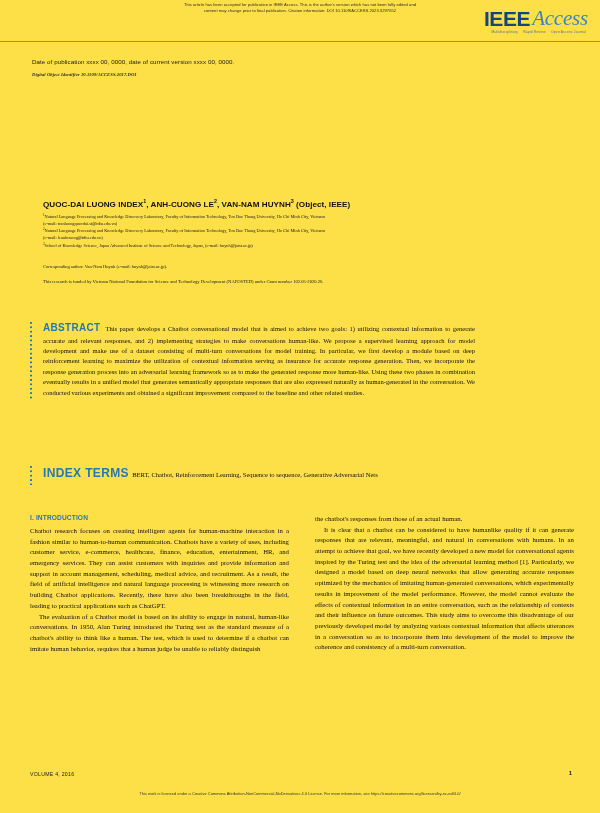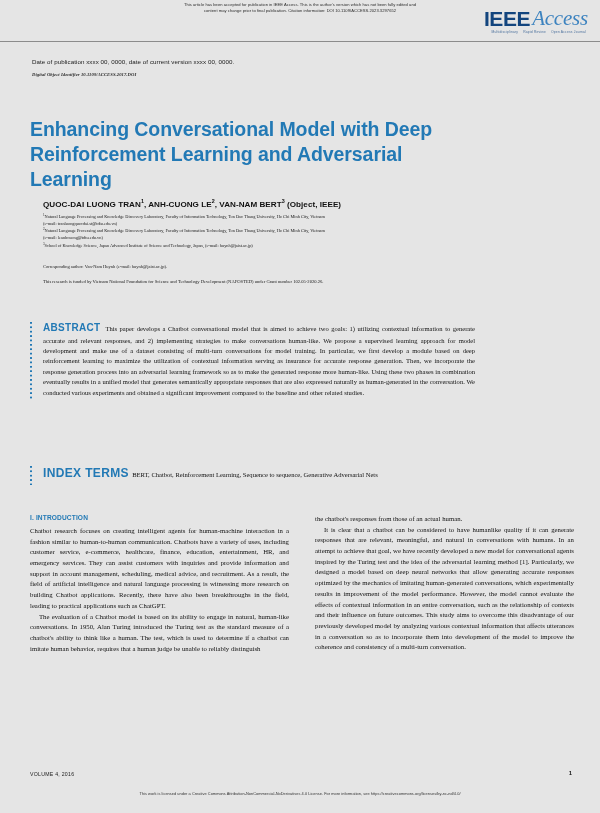--- a/index.html
+++ b/index.html
@@ -8,21 +8,21 @@
     background: #9a9a9a;
   }
   body {
     font-family: "Liberation Serif", serif;
     width: 600px; height: 813px;
     overflow: hidden;
   }
   .page {
     position: relative;
     width: 600px; height: 813px;
-    background: #e5e5e5;
+    background: #fde047;
     padding: 0;
   }
 
   
   .accepted-banner {
     position: absolute;
     left: 0; top: 0;
     width: 600px;
     padding: 2px 0 3px 0;
     text-align: center;
@@ -281,23 +281,22 @@
       <span>Rapid Review</span>
       <span>Open Access Journal</span>
     </div>
   </div>
 
   <div class="datebox">
     <div class="date-line">Date of publication xxxx 00, 0000, date of current version xxxx 00, 0000.</div>
     <div class="doi-line">Digital Object Identifier 10.1109/ACCESS.2017.DOI</div>
   </div>
 
-  <h1 class="title">Enhancing Conversational Model with Deep Reinforcement Learning and Adversarial Learning</h1>
-
-  <div class="authors"><span>QUOC-DAI LUONG TRAN</span><sup>1</sup><span>, </span><span>ANH-CUONG LE</span><sup>2</sup><span>, </span><span>VAN-NAM BERT</span><sup>3</sup><span> (Object, IEEE)</span></div>
+
+  <div class="authors"><span>QUOC-DAI LUONG INDEX</span><sup>1</sup><span>, </span><span>ANH-CUONG LE</span><sup>2</sup><span>, </span><span>VAN-NAM HUYNH</span><sup>3</sup><span> (Object, IEEE)</span></div>
 
   <div class="affils">
     <div class="affil"><sup>1</sup><span>Natural Language Processing and Knowledge Discovery Laboratory, Faculty of Information Technology, Ton Duc Thang University, Ho Chi Minh City, Vietnam</span><span class="email">(e-mail: tranluongquocdai.st@tdtu.edu.vn)</span></div>
     <div class="affil"><sup>2</sup><span>Natural Language Processing and Knowledge Discovery Laboratory, Faculty of Information Technology, Ton Duc Thang University, Ho Chi Minh City, Vietnam</span><span class="email">(e-mail: leanhcuong@tdtu.edu.vn)</span></div>
     <div class="affil"><sup>3</sup><span>School of Knowledge Science, Japan Advanced Institute of Science and Technology, Japan, (e-mail: huynh@jaist.ac.jp)</span></div>
   </div>
 
   <div class="corresp">Corresponding author: Van-Nam Huynh (e-mail: huynh@jaist.ac.jp).</div>
   <div class="funding">This research is funded by Vietnam National Foundation for Science and Technology Development (NAFOSTED) under Grant number 102.05-2020.26.</div>
 

